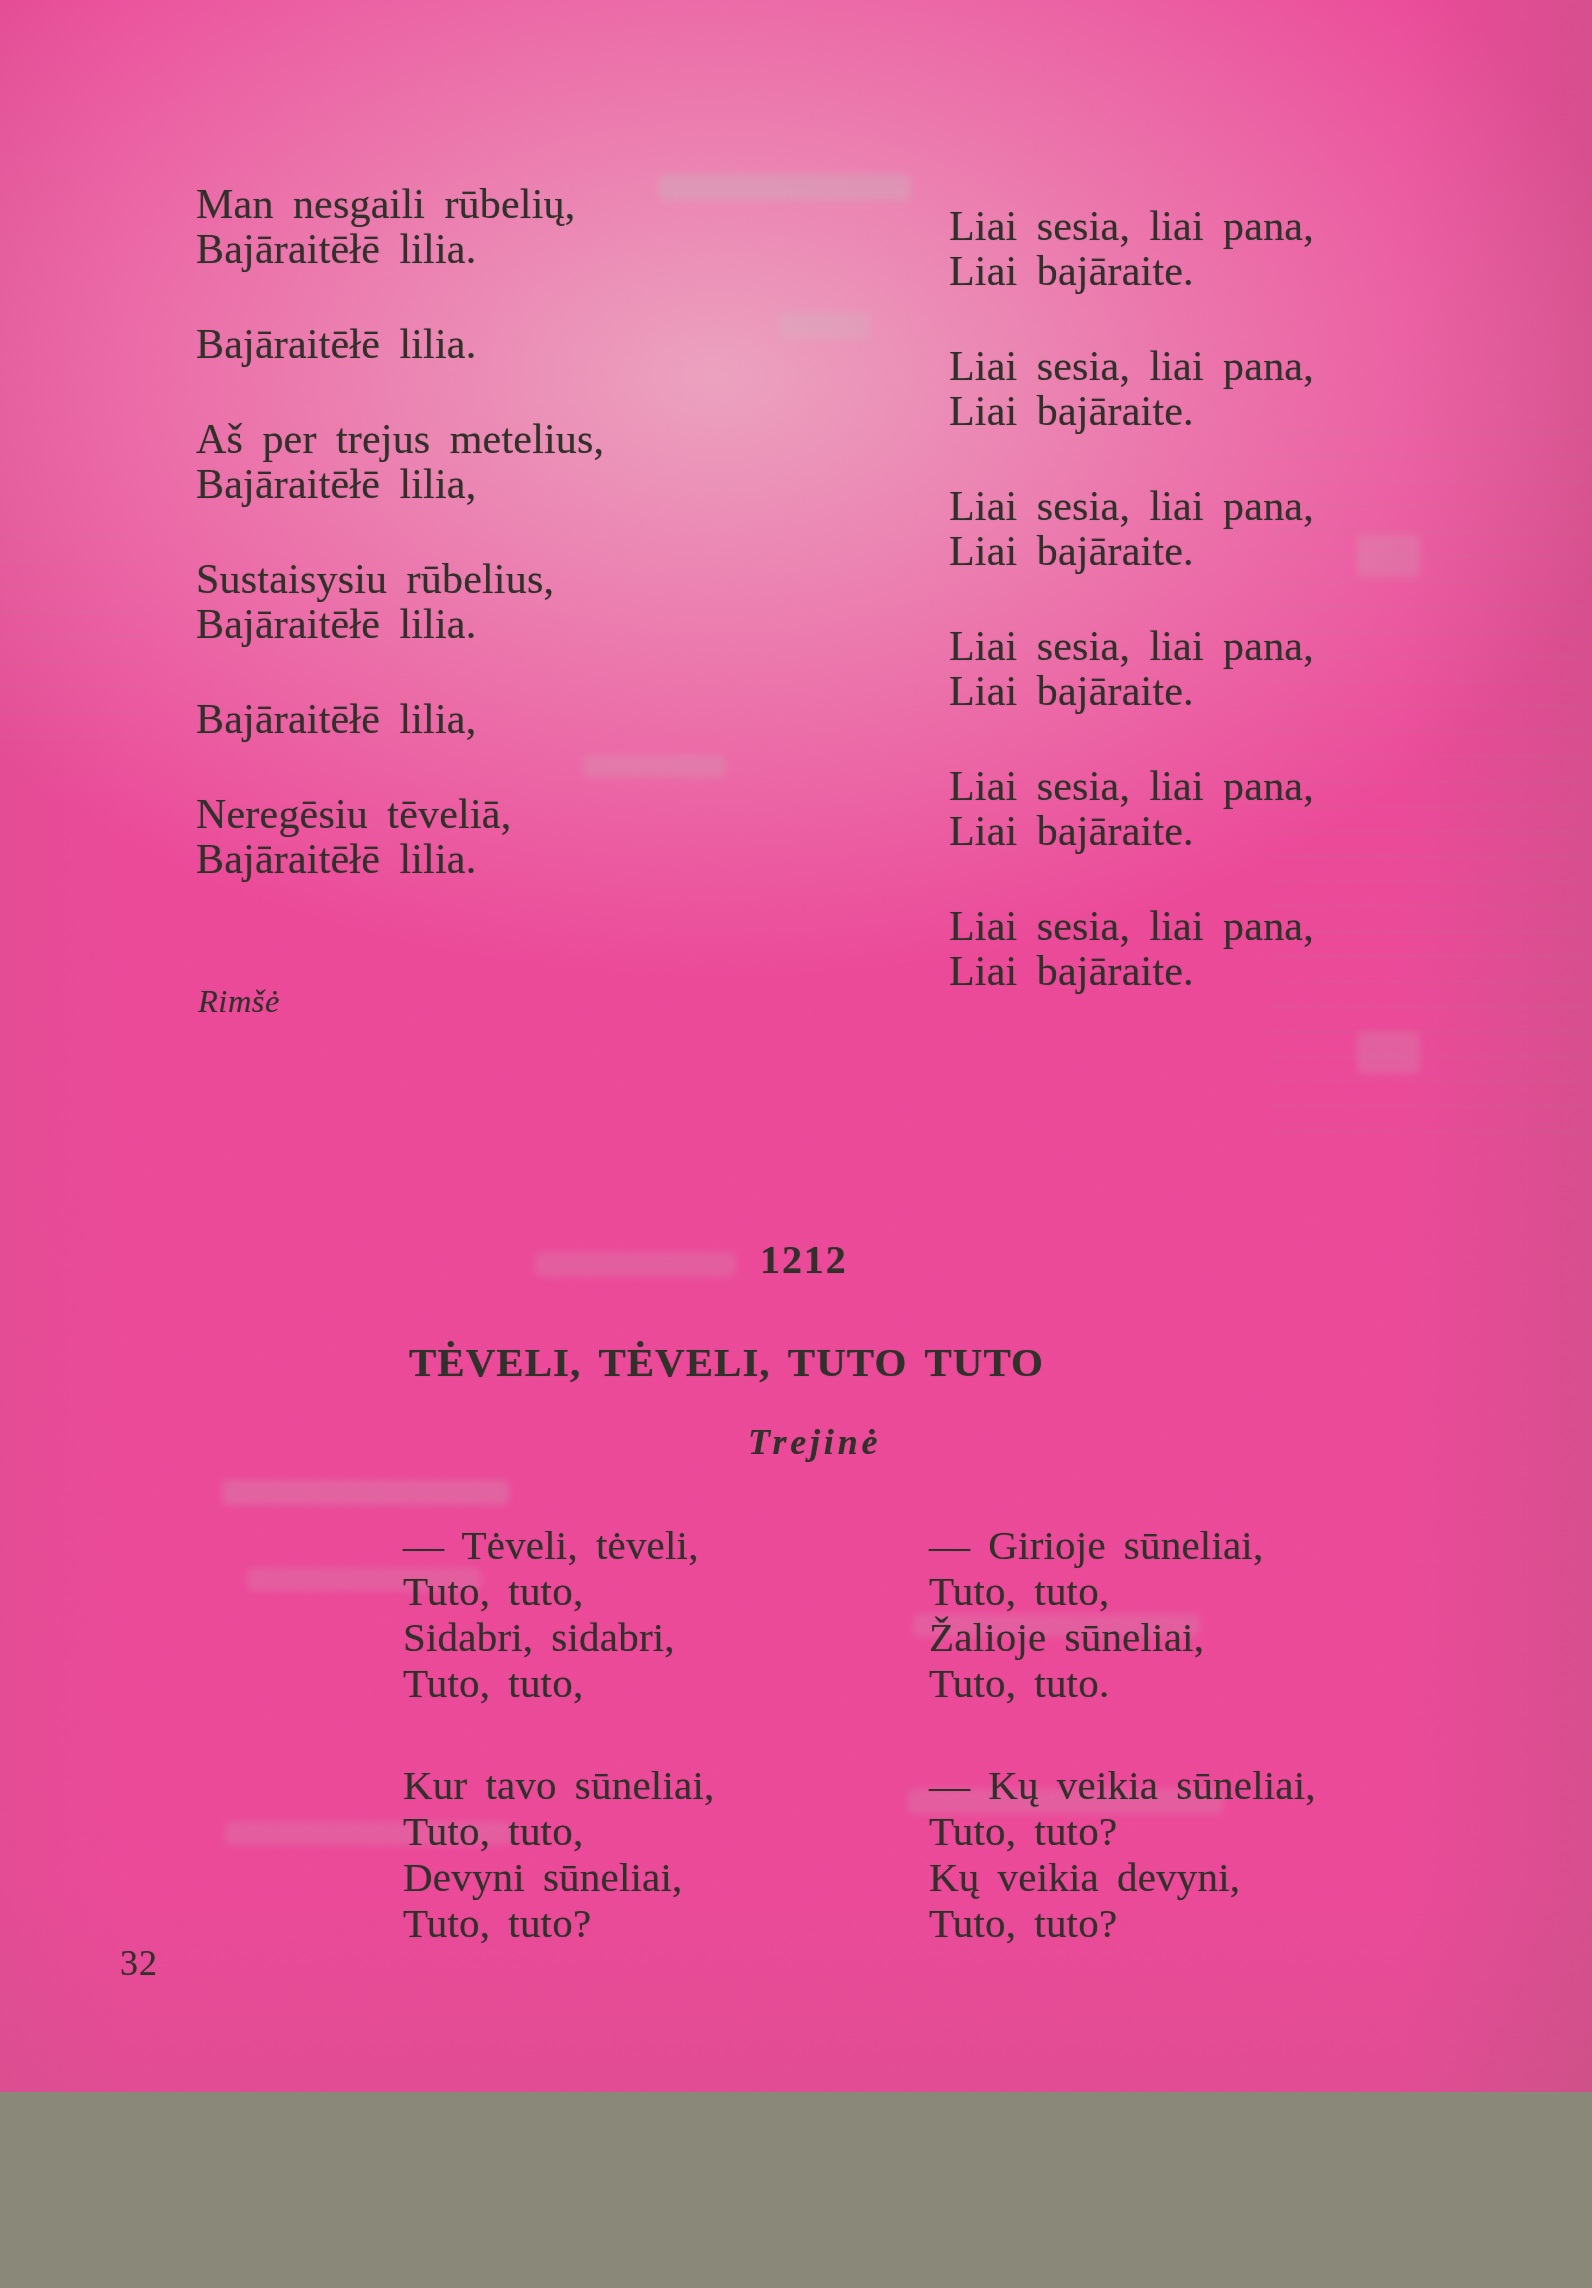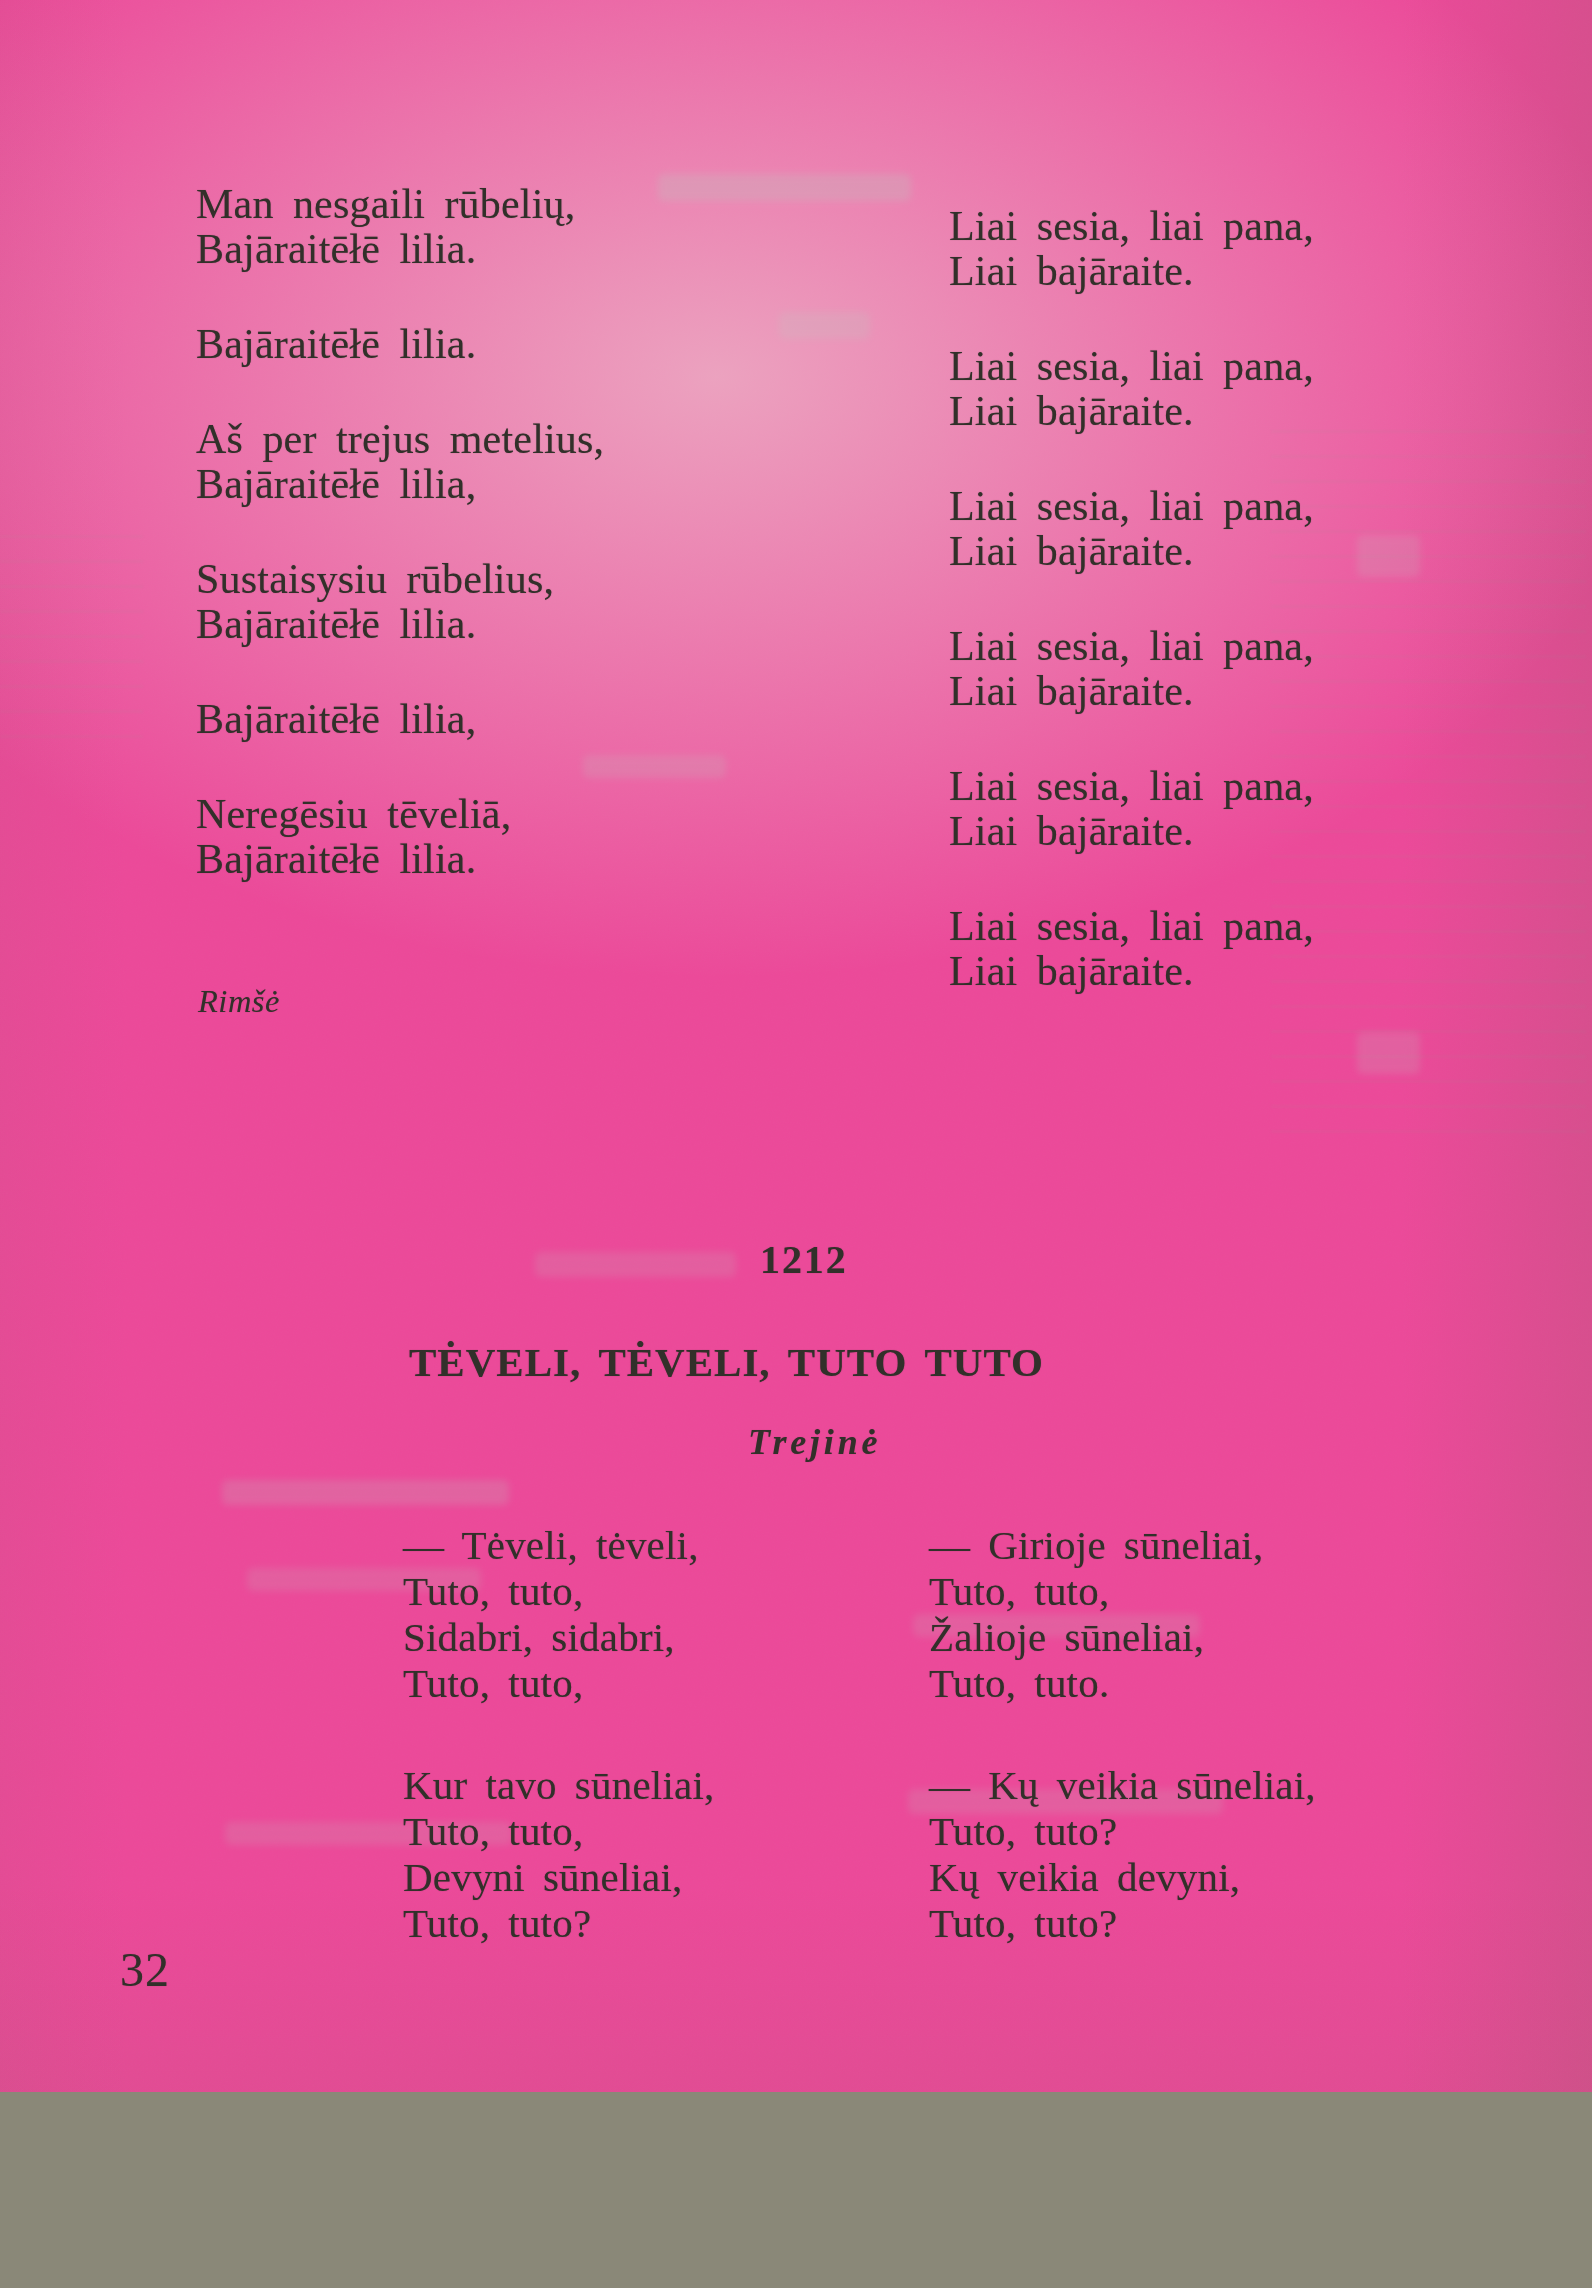--- a/index.html
+++ b/index.html
@@ -73,21 +73,21 @@
   .col-verses-right{left:897px;top:1522px;}
   .verse{margin:0 0 56px 0;}
   .verse-line{
     font-size:41px;line-height:46px;
     word-spacing:7.6px;letter-spacing:0.2px;
     white-space:nowrap;
     text-shadow:0 0 1px rgba(50,48,42,.45);
   }
   .page-number{
     position:absolute;left:120px;top:1942px;
-    font-size:48px;letter-spacing:1px;
+    font-size:36px;letter-spacing:1px;
     text-shadow:0 0 1px rgba(50,48,42,.4);
   }
 </style>
 </head>
 <body>
 
 <div class="page">
 
   <svg class="grain" width="1593" height="2288" xmlns="http://www.w3.org/2000/svg" viewBox="0 0 1666 2394">
     <filter id="paperNoise">

